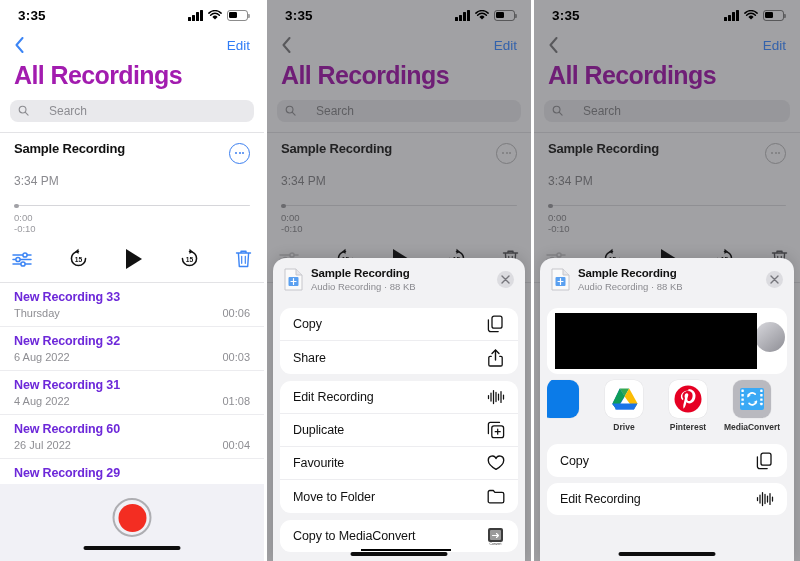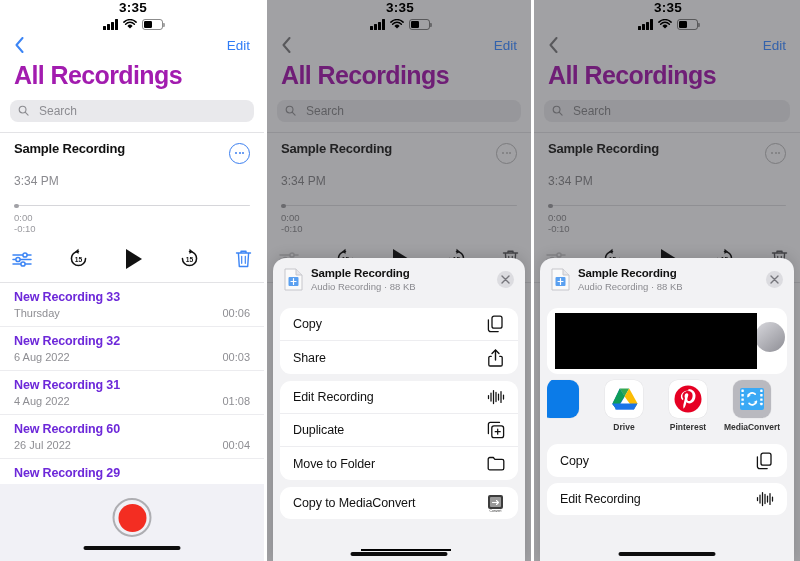--- a/index.html
+++ b/index.html
@@ -13,21 +13,21 @@
 
   .panel{position:relative;width:264px;height:561px;background:#ffffff;overflow:hidden;flex:0 0 auto;}
   .panel.p2{margin-left:3px;width:264px;}
   .panel.p3{margin-left:3px;width:266px;}
 
   
   .screen{position:absolute;inset:0;background:#ffffff;}
   .dim .screen-content{filter:brightness(0.80) saturate(0.75);}
 
   
-  .statusbar{height:30px;display:flex;align-items:center;justify-content:space-between;padding:0 16px 0 18px;box-sizing:border-box;flex-direction:column;}
+  .statusbar{height:30px;display:flex;align-items:center;justify-content:space-between;padding:0 16px 0 18px;box-sizing:border-box;}
   .clock{font-size:13.5px;font-weight:700;color:#000;letter-spacing:.2px;}
   .status-icons{display:flex;align-items:center;gap:5px;}
   .bars{display:flex;align-items:flex-end;gap:1.5px;height:11px;}
   .bars i{display:block;width:2.6px;background:#000;border-radius:.5px;}
   .bars i:nth-child(1){height:4px}
   .bars i:nth-child(2){height:6px}
   .bars i:nth-child(3){height:8.5px}
   .bars i:nth-child(4){height:11px}
   .wifi{position:relative;width:14px;height:11px;}
   .wifi svg{position:absolute;left:0;top:0}
@@ -36,21 +36,21 @@
   .batt i{position:absolute;left:1.4px;top:1.4px;bottom:1.4px;width:8px;background:#000;border-radius:1.2px;display:block;}
 
   
   .navbar{height:30px;display:flex;align-items:center;justify-content:space-between;padding:0 14px 0 8px;box-sizing:border-box;}
   .back-chevron{width:22px;height:22px;display:flex;align-items:center;justify-content:center;}
   .back-chevron svg{display:block;}
   .edit-link{font-size:13.5px;color:#2f7cf6;}
 
   .bigtitle{font-size:25px;font-weight:700;color:#a21caf;letter-spacing:-0.6px;padding:0 14px;margin-top:2px;line-height:1.1;}
 
-  .searchbar{margin:10px 10px 0 10px;height:22px;background:#e9e9ec;border-radius:8px;display:flex;align-items:center;padding:0 8px;box-sizing:border-box;gap:10px;}
+  .searchbar{margin:10px 10px 0 10px;height:22px;background:#e9e9ec;border-radius:8px;display:flex;align-items:center;padding:0 8px;box-sizing:border-box;gap:20px;}
   .searchbar .ph{font-size:12px;color:#8c8c91;}
   .mag{width:11px;height:11px;display:block;}
 
   .sep{height:1px;background:#e3e3e6;margin-top:10px;}
 
   
   .nowplaying{padding:8px 14px 0 14px;}
   .np-row{display:flex;align-items:flex-start;justify-content:space-between;}
   .np-title{font-size:13px;font-weight:700;color:#111;letter-spacing:-.2px;}
   .np-time{font-size:12px;color:#8a8a8f;margin-top:18px;}
@@ -437,20 +437,28 @@
                 </svg>
             </span>
           </div>
           <div class="opt">
             <span class="opt-label">Duplicate</span>
             <span class="opt-icon">
               <svg width="18" height="18" viewBox="0 0 18 18">
                   <path d="M12.5 1.4H3.2a1.8 1.8 0 0 0-1.8 1.8v9.3" stroke="#111" stroke-width="1.3" fill="none" stroke-linecap="round"></path>
                   <rect x="4.8" y="4.8" width="11.8" height="11.8" rx="2.2" stroke="#111" stroke-width="1.3" fill="none"></rect>
                   <path d="M10.7 8.2v5M8.2 10.7h5" stroke="#111" stroke-width="1.25" stroke-linecap="round"></path>
+                </svg>
+            </span>
+          </div>
+          <div class="opt">
+            <span class="opt-label">Favourite</span>
+            <span class="opt-icon">
+              <svg width="18" height="16" viewBox="0 0 18 16">
+                  <path d="M9 14.3S1.3 9.8 1.3 5.4A4 4 0 0 1 9 3.6a4 4 0 0 1 7.7 1.8C16.7 9.8 9 14.3 9 14.3z" stroke="#111" stroke-width="1.35" fill="none" stroke-linejoin="round"></path>
                 </svg>
             </span>
           </div>
           <div class="opt">
             <span class="opt-label">Move to Folder</span>
             <span class="opt-icon">
               <svg width="18" height="15" viewBox="0 0 18 15">
                   <path d="M1.2 3.2a1.7 1.7 0 0 1 1.7-1.7h3.4l1.6 1.9h7.2a1.7 1.7 0 0 1 1.7 1.7v7.1a1.7 1.7 0 0 1-1.7 1.7H2.9a1.7 1.7 0 0 1-1.7-1.7z" stroke="#111" stroke-width="1.3" fill="none" stroke-linejoin="round"></path>
                 </svg>
             </span>

